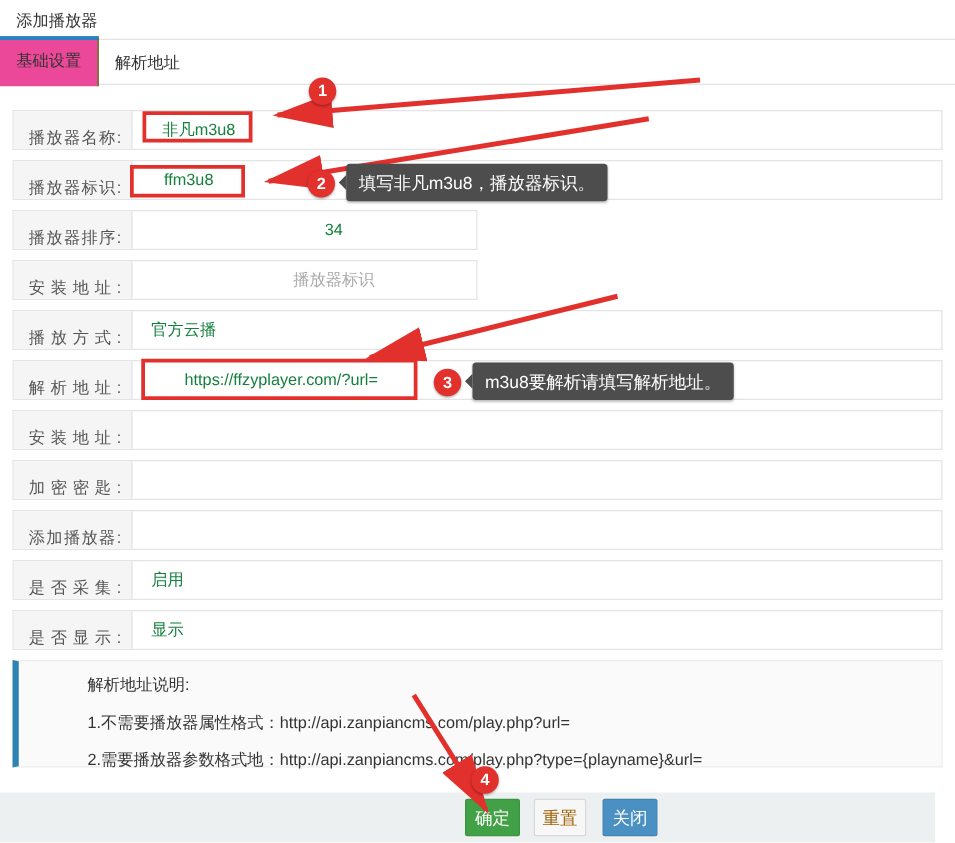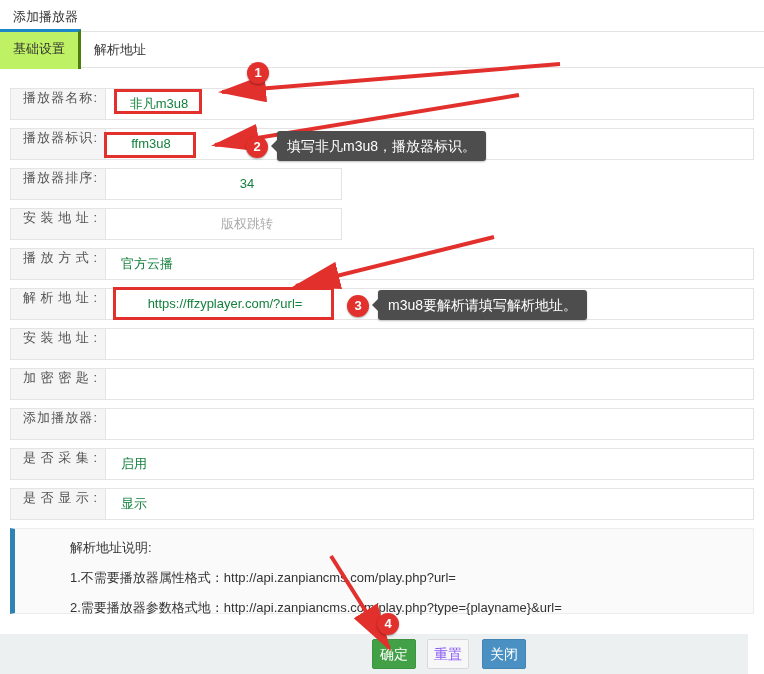--- a/index.html
+++ b/index.html
@@ -9,34 +9,34 @@
     background:#fff; font-family:"Liberation Sans","DejaVu Sans",sans-serif;
     color:#333;
   }
   
   .titlebar { height:31px; padding:8px 0 0 13px; font-size:13px; color:#333; }
   
   .tabbar { position:relative; height:37px; border-top:1px solid #e3e3e3; display:flex; }
   .tabbar::after { content:""; position:absolute; left:0; right:0; bottom:0; height:1px; background:#e3e3e3; }
   .tab { position:relative; padding:0 13px; line-height:36px; font-size:13px; color:#333; cursor:pointer; }
   .tab.active {
-    z-index:2; background:#bef264; margin-top:-3px; line-height:34px;
-    border-top:3px solid #1f86c8; border-right:3px solid #4d7c0f; height:40px;
+    z-index:2; background:#ec4899; margin-top:-3px; line-height:34px;
+    border-top:3px solid #1f86c8; border-right:1px solid #4d7c0f; height:40px;
   }
   
   .form { margin-top:20px; }
   .row {
     position:relative; height:32px; margin:0 10px 8px 10px;
     border:1px solid #e4e4e4; background:#fff;
   }
-  .row.short { width:332px; }
+  .row.short { width:372px; }
   .label-cell {
     position:absolute; left:0; top:0; bottom:0; width:95px;
     background:#f5f5f5; border-right:1px solid #e4e4e4;
-    display:flex; align-items:flex-start;
+    display:flex; align-items:flex-end;
   }
   .label-cell span {
     display:block; width:74px; margin-left:12px;
     font-size:13px; color:#555;
     text-align:justify; text-align-last:justify;
   }
   .value { position:absolute; top:0; height:30px; line-height:30px; font-size:13px; color:#15803d; white-space:nowrap; }
   .v-center { text-align:center; }
   .v-left { padding-left:16px; }
   .v-r1 { left:104px; width:88px; }
@@ -56,21 +56,21 @@
   .footer {
     position:absolute; left:0; right:16px; bottom:0; height:40px;
     background:#edf0f0;
   }
   .btn-group { position:absolute; left:372px; top:5px; display:flex; }
   .btn {
     height:30px; font-size:14px; border-radius:2px; text-align:center;
     line-height:28px; cursor:pointer; border:1px solid transparent; padding:0;
   }
   .btn-confirm { width:44px; background:#42a047; border-color:#3c9340; color:#fff; margin-right:11px; }
-  .btn-reset   { width:42px; background:#f7f7f7; border-color:#d9d9d9; color:#8b5cf6; margin-right:13px; }
+  .btn-reset   { width:42px; background:#f7f7f7; border-color:#d9d9d9; color:#a16207; margin-right:13px; }
   .btn-close   { width:44px; background:#4a90c2; border-color:#4284b4; color:#fff; }
   
   #overlay { position:absolute; inset:0; pointer-events:none; z-index:10; }
   #overlay svg { position:absolute; inset:0; }
   .hl { position:absolute; border:3px solid #e2302c; }
   .hl1 { left:114px; top:89px;  width:88px;  height:25px; }
   .hl2 { left:104px; top:132px; width:92px;  height:26px; }
   .hl3 { left:113px; top:287px; width:221px; height:33px; }
   .step {
     position:absolute; width:22px; height:22px; border-radius:50%;
@@ -120,21 +120,21 @@
   <div class="row short">
     <div class="label-cell">
         <span>播放器排序:</span>
       </div>
     <div class="value v-center v-num">34</div>
   </div>
   <div class="row short">
     <div class="label-cell">
         <span>安装地址:</span>
       </div>
-    <div class="value v-center v-num placeholder">版权跳转</div>
+    <div class="value v-center v-num placeholder">播放器标识</div>
   </div>
   <div class="row">
     <div class="label-cell">
         <span>播放方式:</span>
       </div>
     <div class="value v-left v-full">官方云播</div>
   </div>
   <div class="row">
     <div class="label-cell">
         <span>解析地址:</span>

